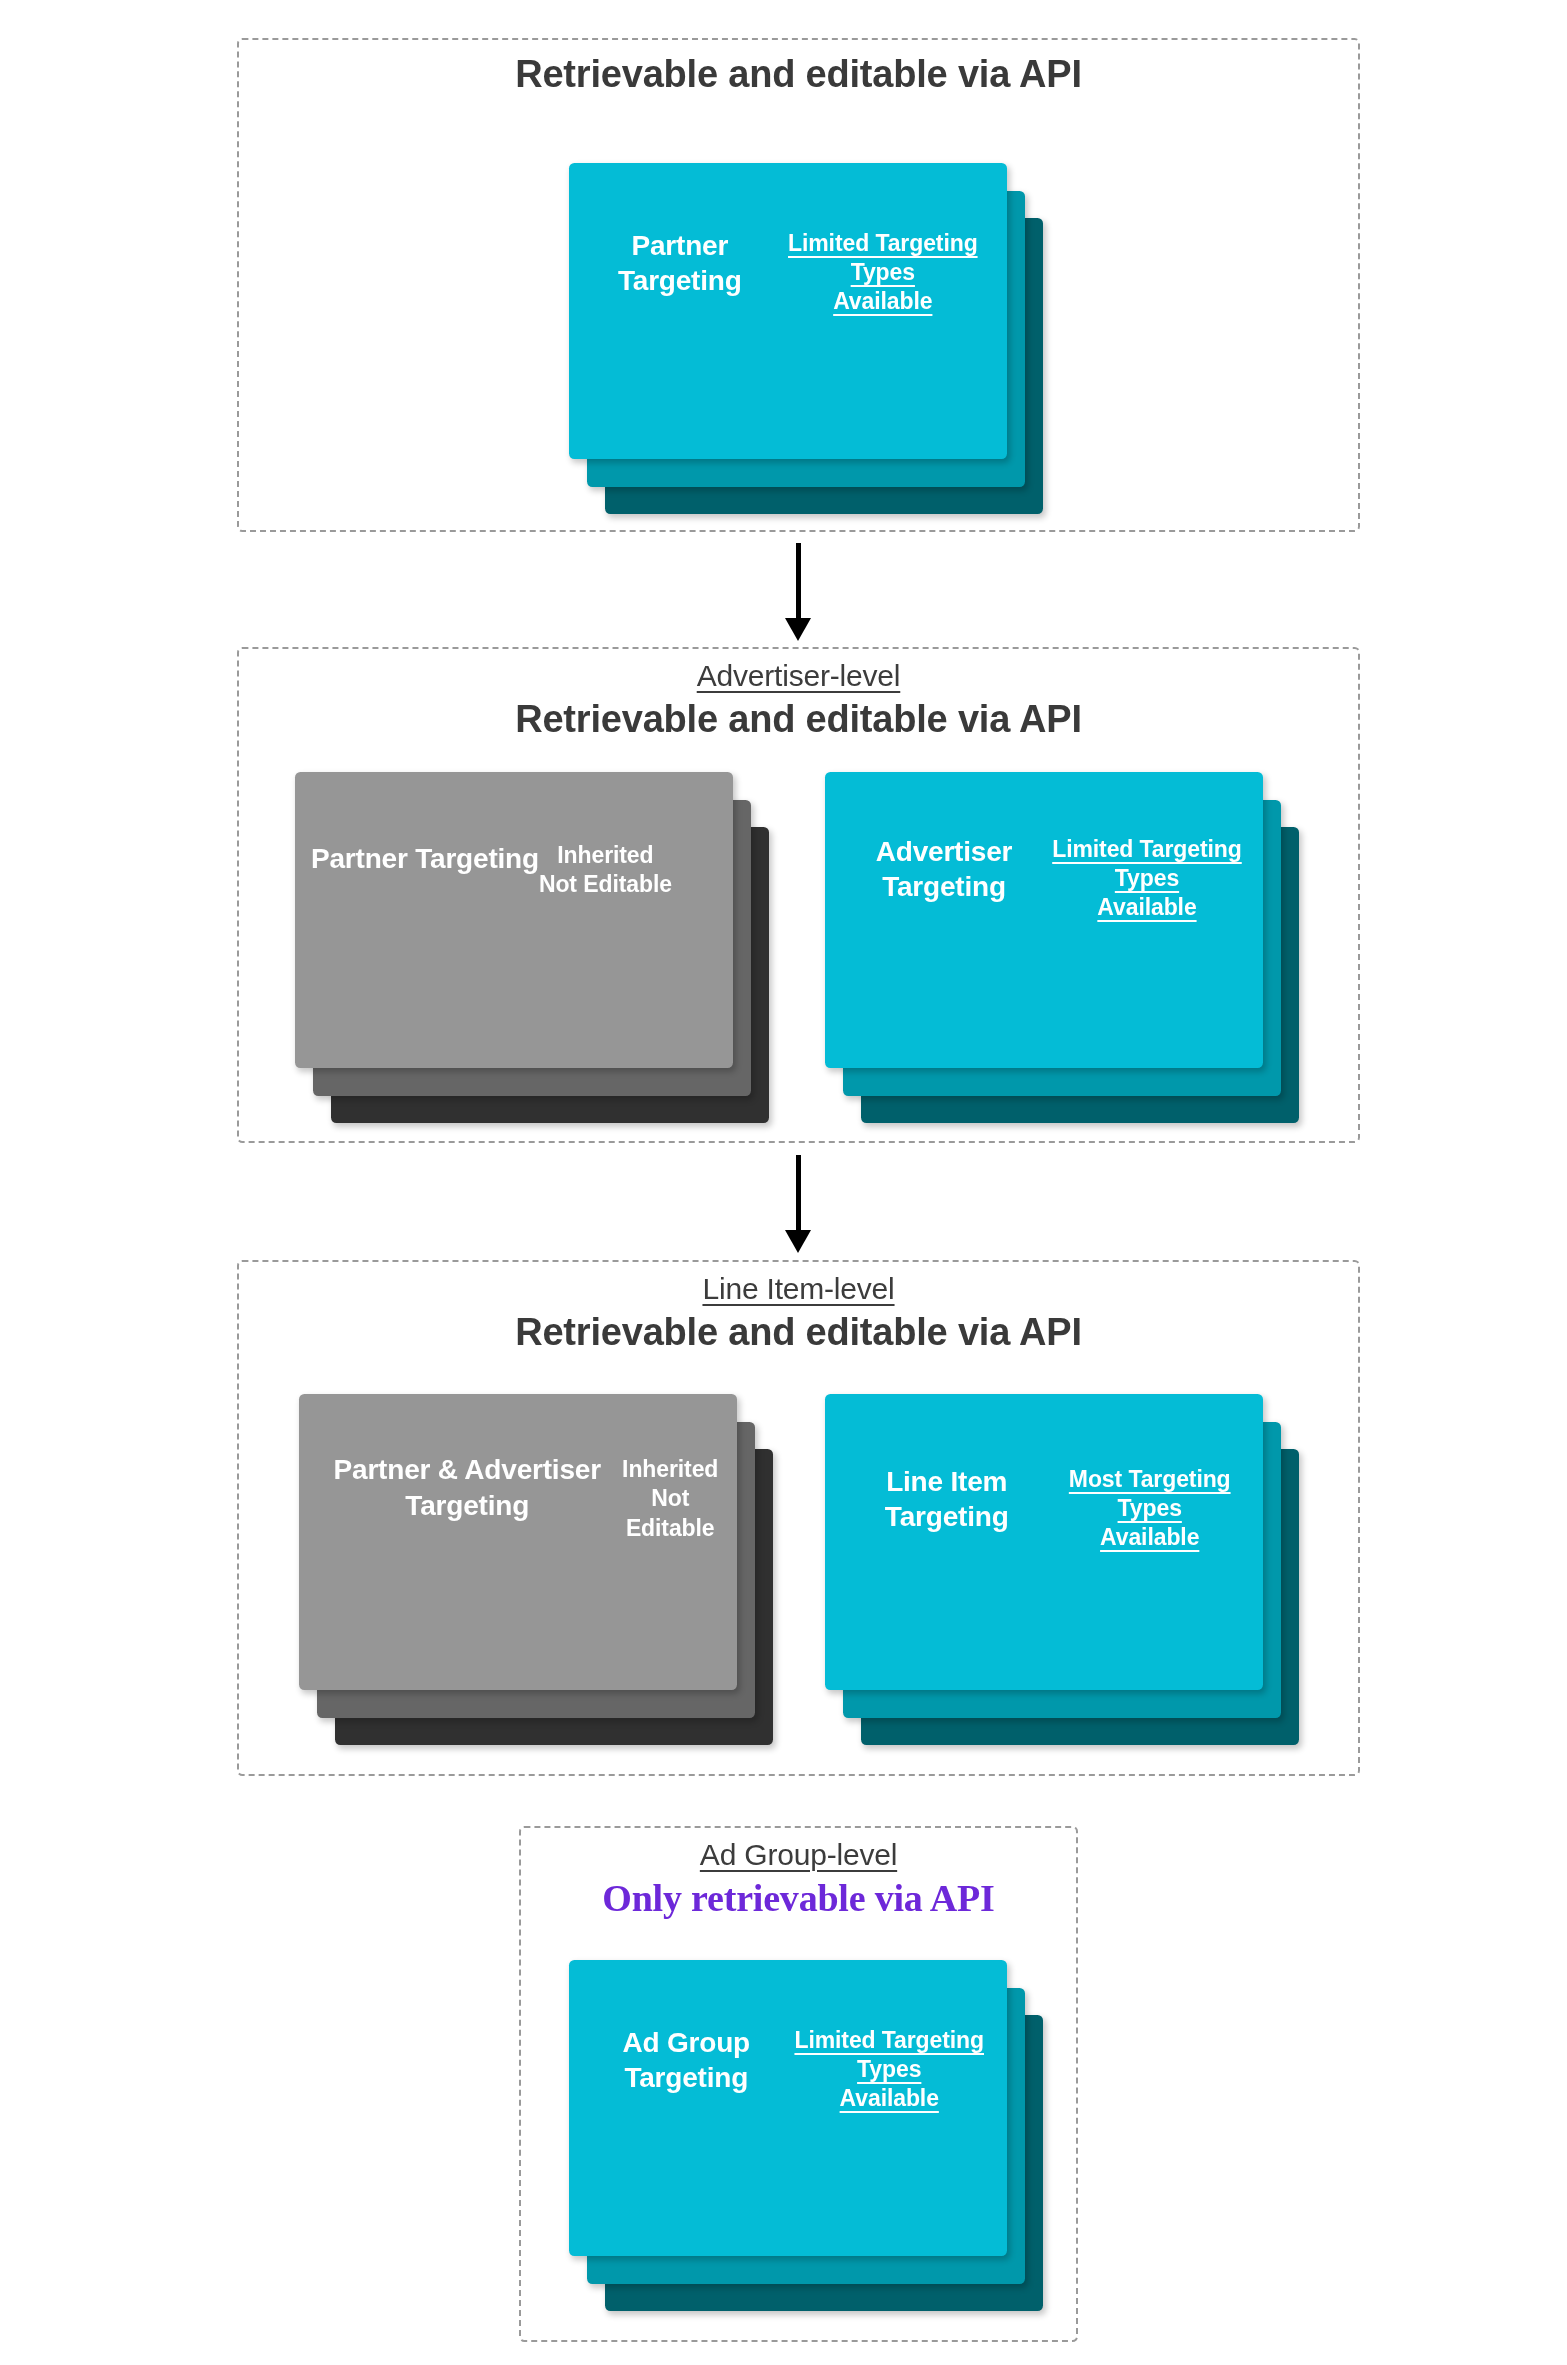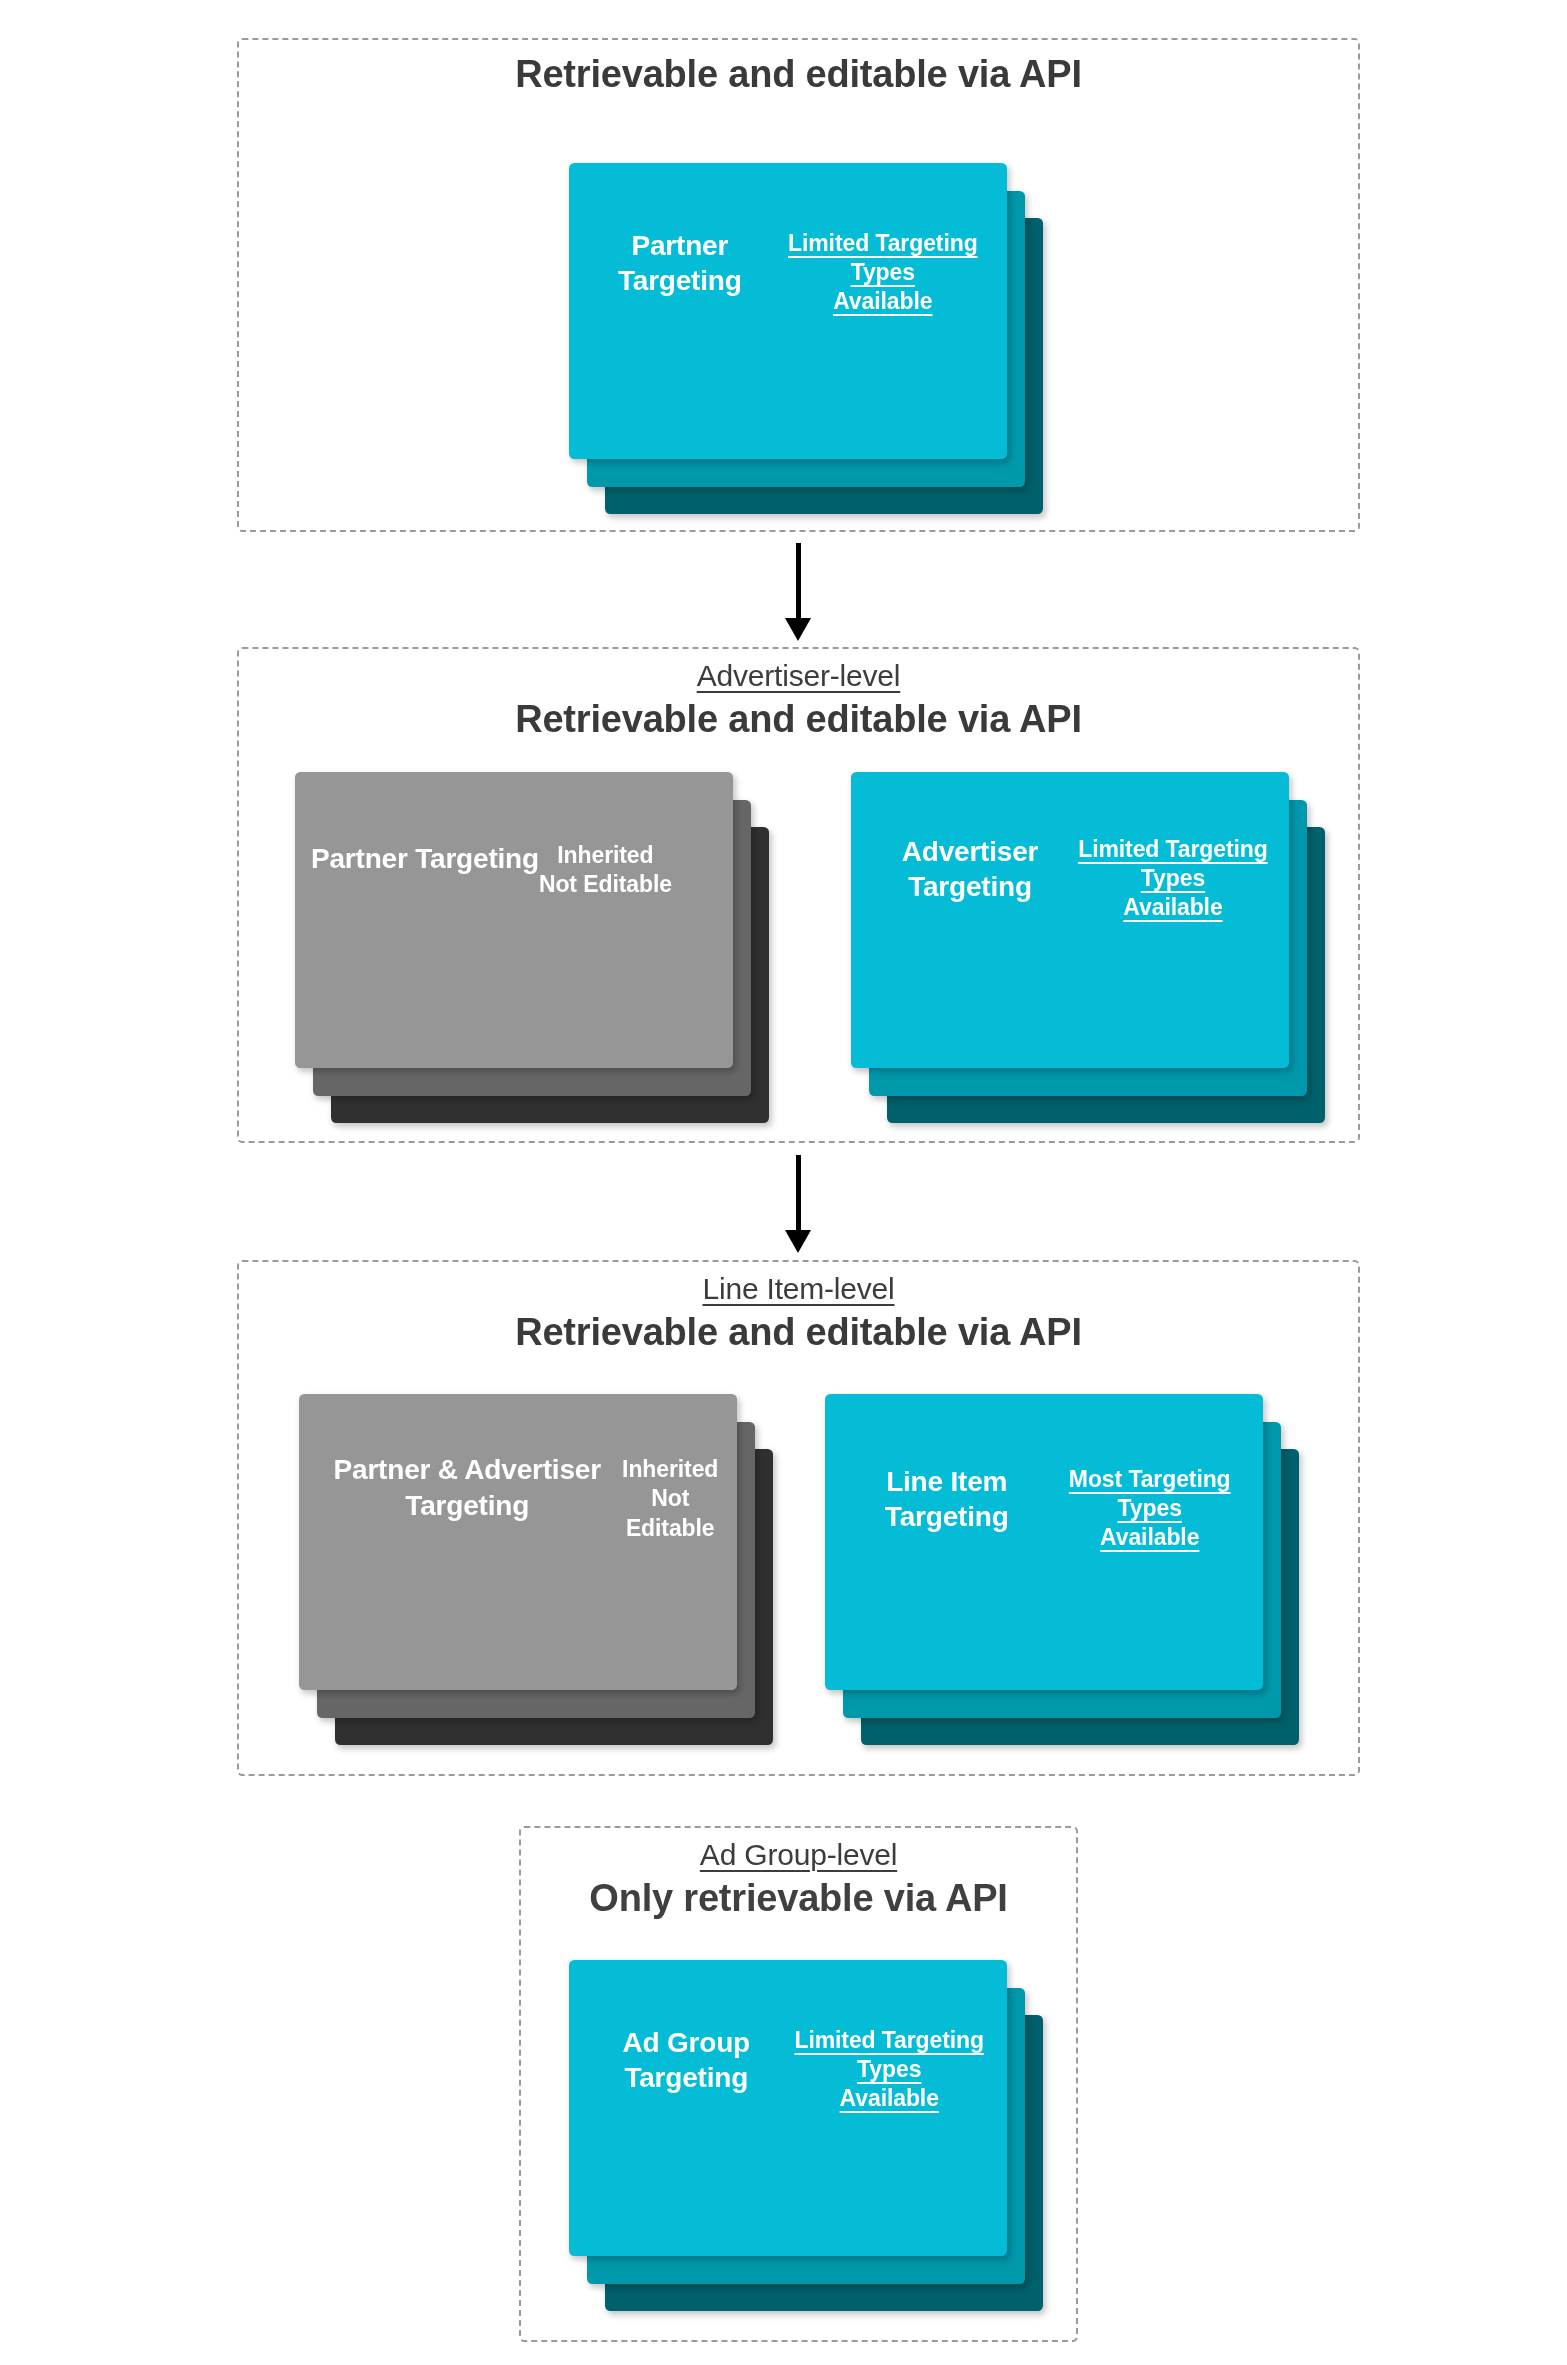--- a/index.html
+++ b/index.html
@@ -48,21 +48,22 @@
   }
   .level-sub {
     font-size: 38px;
     font-weight: 700;
     color: #3a3a3a;
     line-height: 1.22;
     margin-top: 1.8px;
     letter-spacing: -0.2px;
   }
   .level-sub.danger {
-    color: #404040;
+    color: #6d28d9;
+    font-family: Liberation Serif, serif;
   }
 
   
   .stack {
     position: absolute;
   }
   .card-layer {
     position: absolute;
     border-radius: 5.4px;
     box-shadow: 2.7px 3.6px 6.3px rgba(0,0,0,0.22);
@@ -176,21 +177,21 @@
         <div class="card-body" style="top:46px;">
           <div class="card-title">Partner Targeting</div>
           <div class="card-note" style="margin-top:23px;">
             <span>Inherited</span><br>
             <span>Not Editable</span>
           </div>
         </div>
       </div>
     </div>
 
-    <div class="stack cyan" style="left:612px; top:123px; width:566px; height:353px;">
+    <div class="stack cyan" style="left:586px; top:123px; width:566px; height:353px;">
       <div class="card-layer back" style="width:438px; height:296px;"></div>
       <div class="card-layer mid" style="width:438px; height:296px;"></div>
       <div class="card-layer front" style="width:438px; height:296px;">
         <div class="card-body" style="top:43px;">
           <div class="card-title">Advertiser Targeting</div>
           <div class="card-note underlined" style="margin-top:19.6px;">
             <span>Limited Targeting Types</span><br>
             <span>Available</span>
           </div>
         </div>

